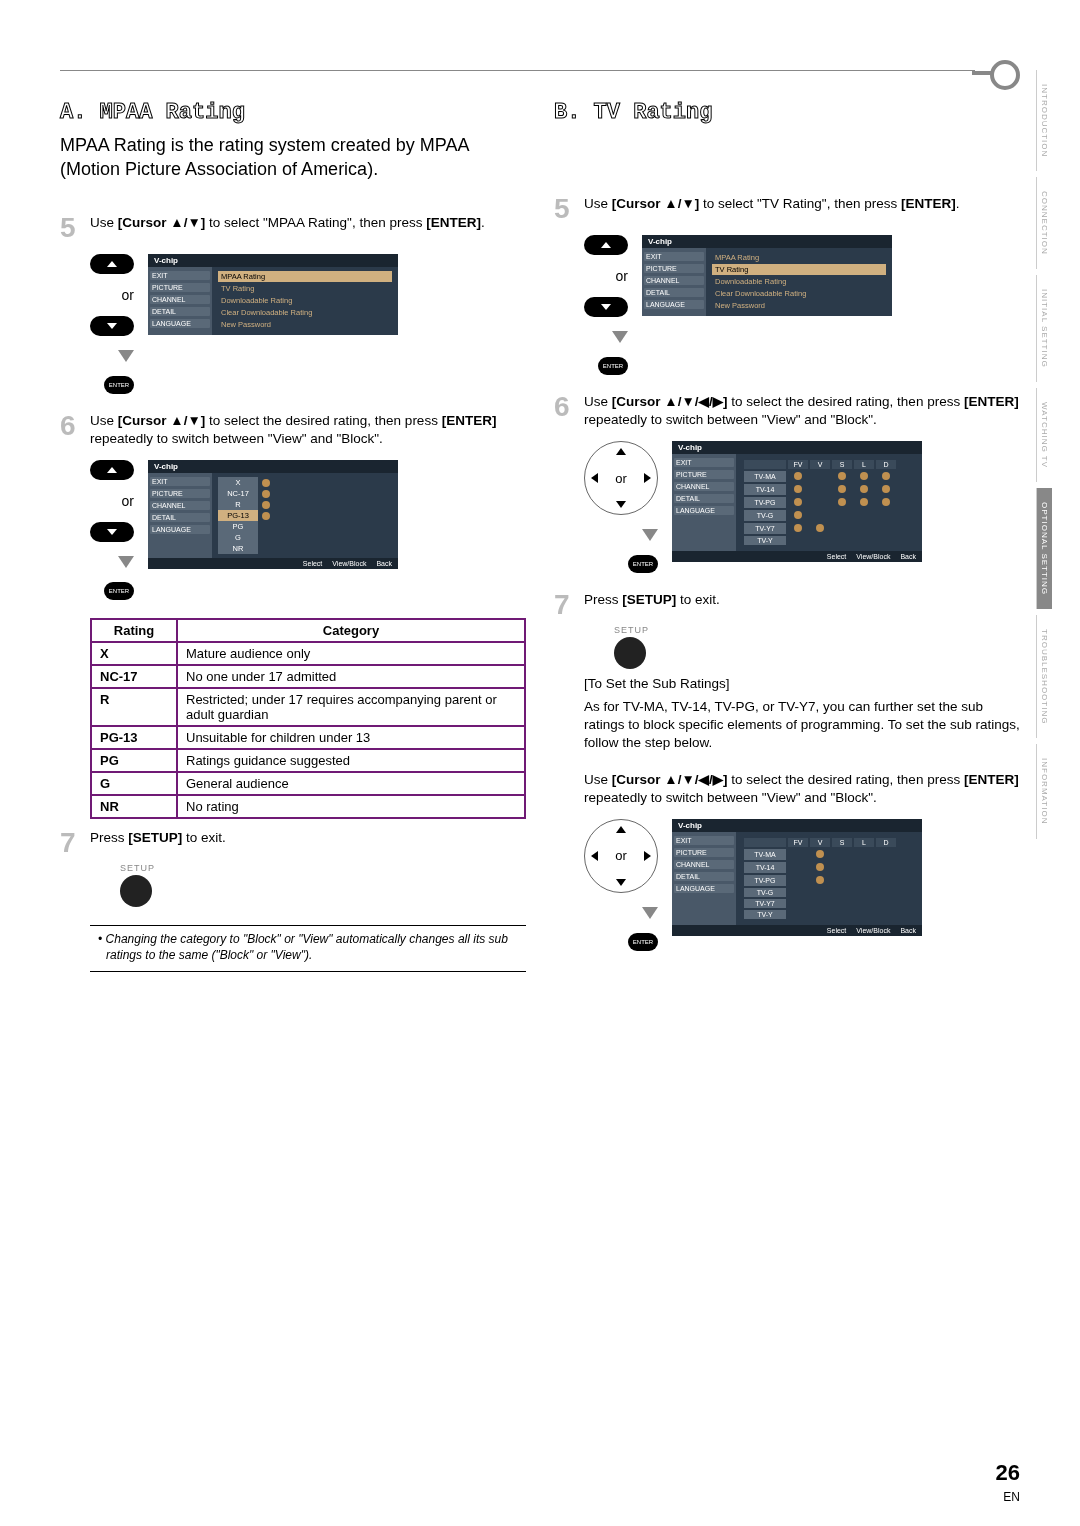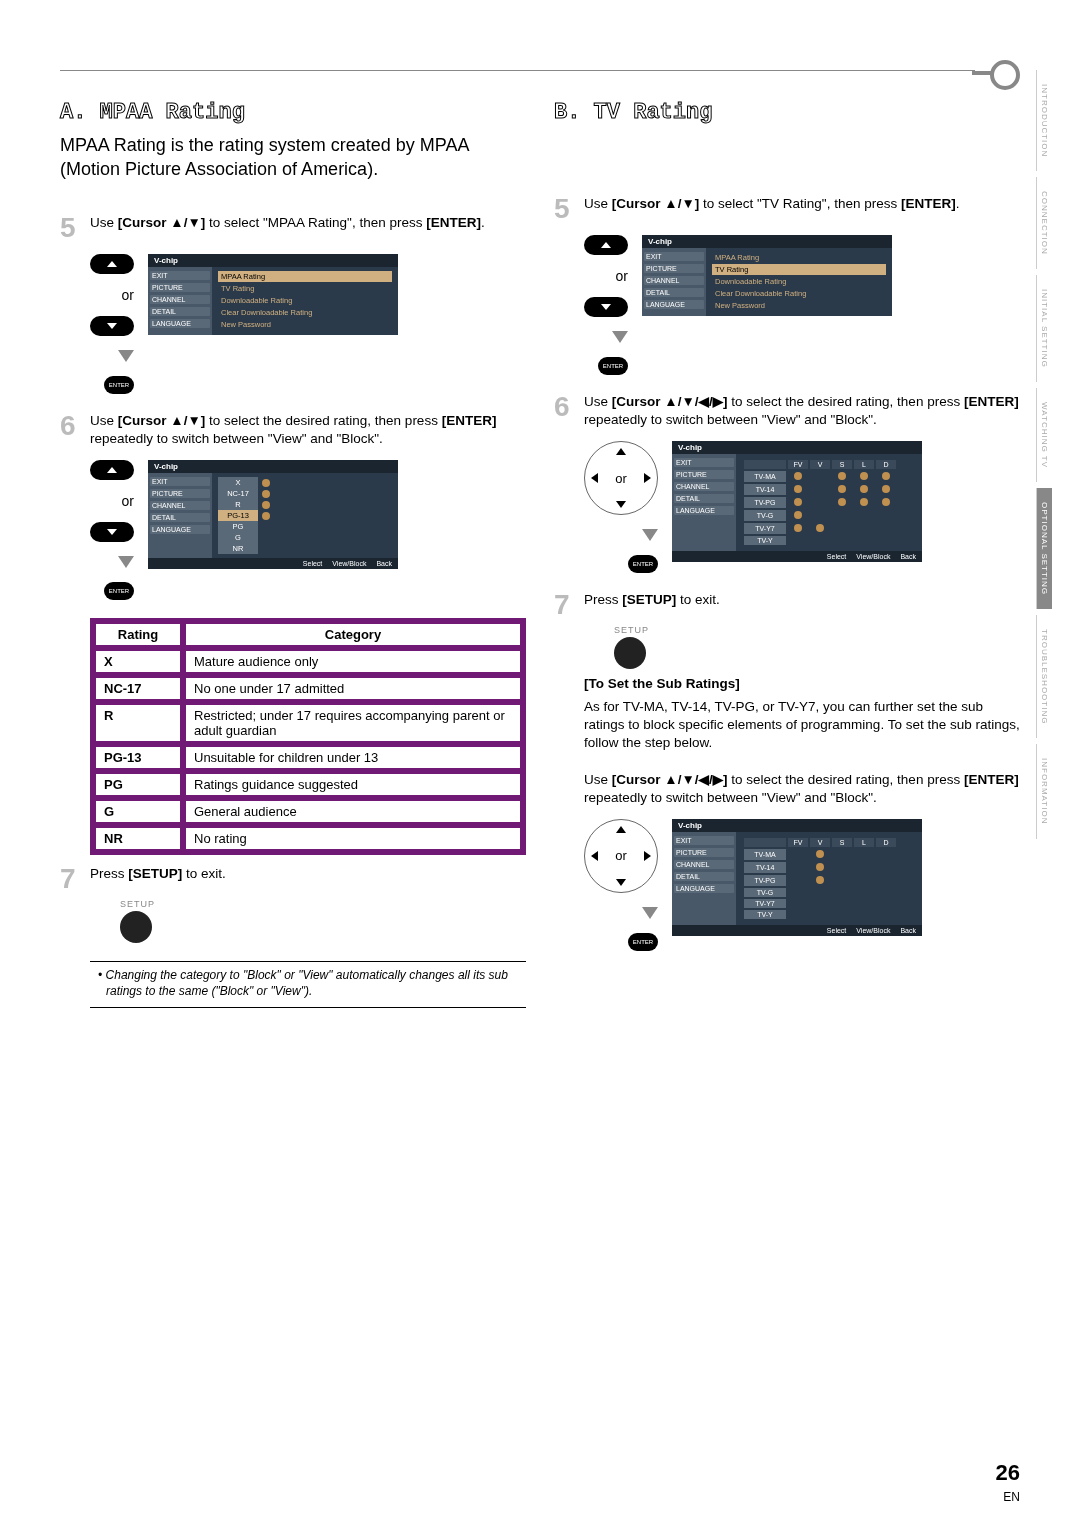--- a/index.html
+++ b/index.html
@@ -44,30 +44,30 @@
 .rate-list{display:flex;flex-direction:column;gap:0;font-size:7.5px}
 .rate-row{display:flex;align-items:center;gap:4px}
 .rate-row .rn{background:#5a6978;padding:1px 4px;width:32px;text-align:center}
 .rate-row .rn.sel{background:#d0b080;color:#000}
 .dot{width:8px;height:8px;border-radius:50%;background:#c09050;display:inline-block}
 .tv-table{font-size:7px}
 .tv-table th{background:#3a4a5a;padding:1px 3px;font-weight:normal;text-align:center;width:14px}
 .tv-table td{padding:1px 2px;text-align:center}
 .tv-table td.lab{background:#5a6978;text-align:center;padding:1px 4px;width:34px}
 .tbl{border-collapse:collapse;width:100%;margin:10px 0 10px 30px;width:calc(100% - 30px);font-size:13px}
-.tbl th,.tbl td{border:6px solid #701a75;padding:3px 8px;text-align:left;vertical-align:top}
+.tbl th,.tbl td{border:2px solid #701a75;padding:3px 8px;text-align:left;vertical-align:top}
 .tbl th{font-weight:bold;text-align:center}
 .tbl td.r{font-weight:bold;width:68px}
 .setup-btn{display:flex;flex-direction:column;align-items:flex-start;margin:6px 0 6px 60px}
 .setup-btn .lbl{font-size:9px;color:#888;letter-spacing:1px}
 .setup-btn .circ{width:32px;height:32px;background:#222;border-radius:50%;margin-top:2px}
 .note-box{border:1px solid #000;border-left:none;border-right:none;padding:6px 4px 8px;margin-top:18px;margin-left:30px}
 .note-title{font-style:italic;font-weight:bold;font-size:15px;margin-bottom:2px}
 .note-text{font-style:italic;font-size:12px;padding-left:12px;text-indent:-8px;line-height:1.3}
-.subhead{font-weight:bold;margin-bottom:4px}
+.subhead{font-weight:normal;margin-bottom:4px}
 .side-tabs{position:absolute;right:28px;top:70px;display:flex;flex-direction:column;gap:6px;font-size:8px;color:#aaa;letter-spacing:1px}
 .side-tabs div{writing-mode:vertical-rl;padding:14px 3px;border-left:1px solid #ccc}
 .side-tabs div.active{background:#888;color:#fff}
 .page-num{position:absolute;bottom:40px;right:60px;font-size:22px;font-weight:bold}
 .page-lang{position:absolute;bottom:22px;right:60px;font-size:12px}
 </style>
 </head>
 <body>
 
 <div class="page">

